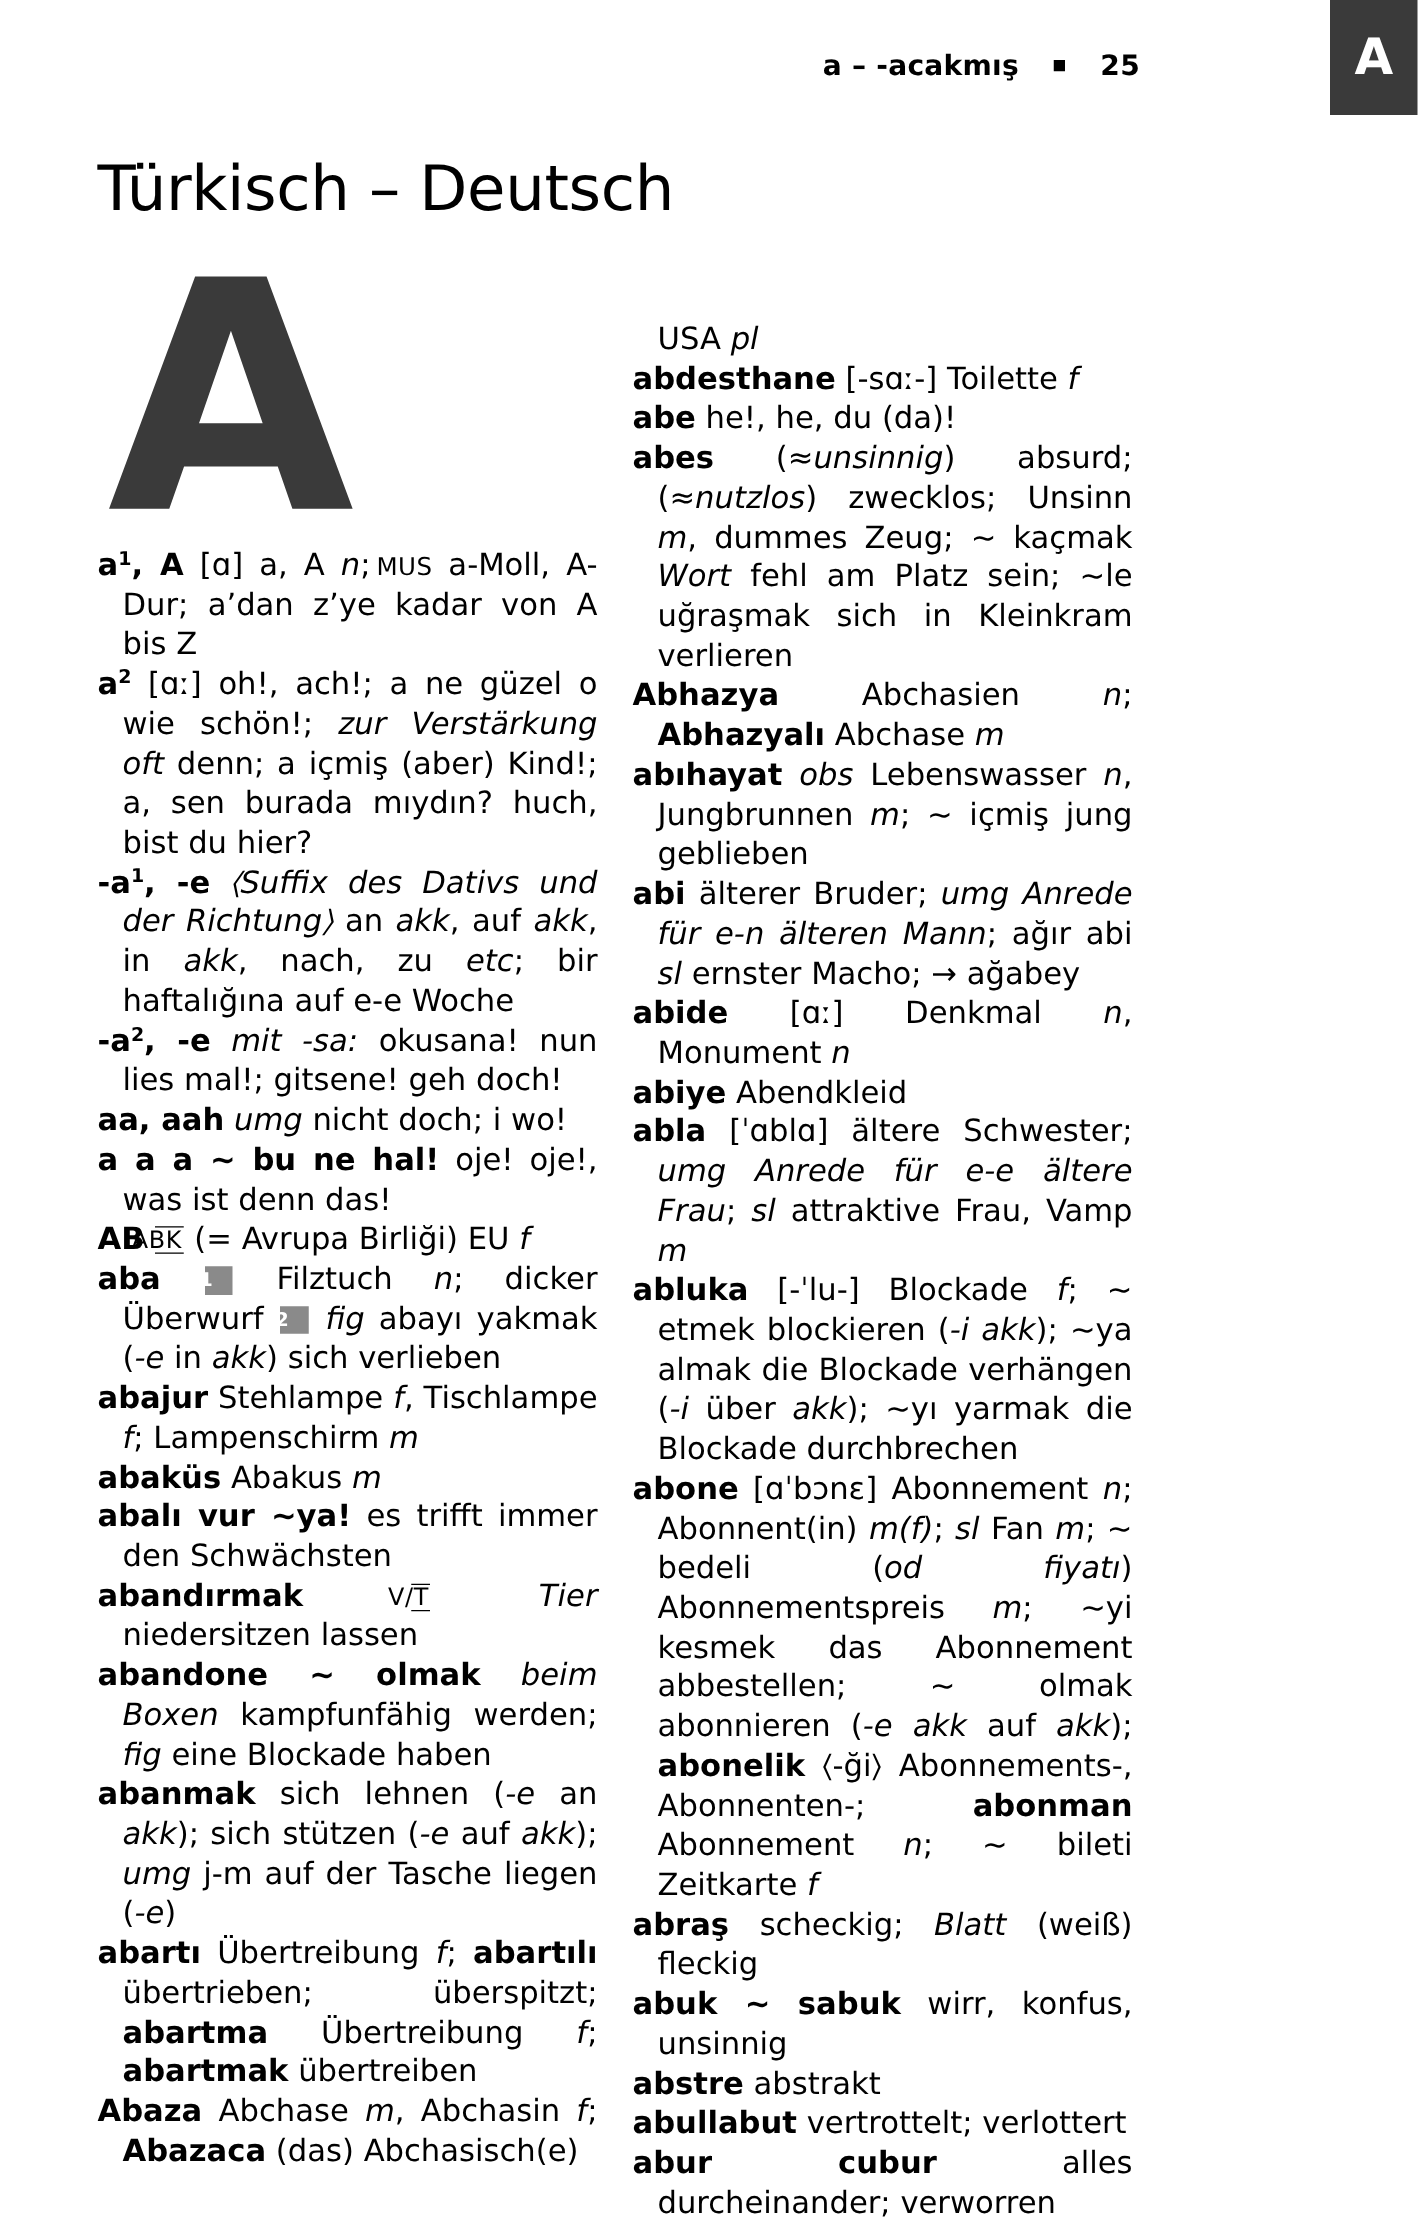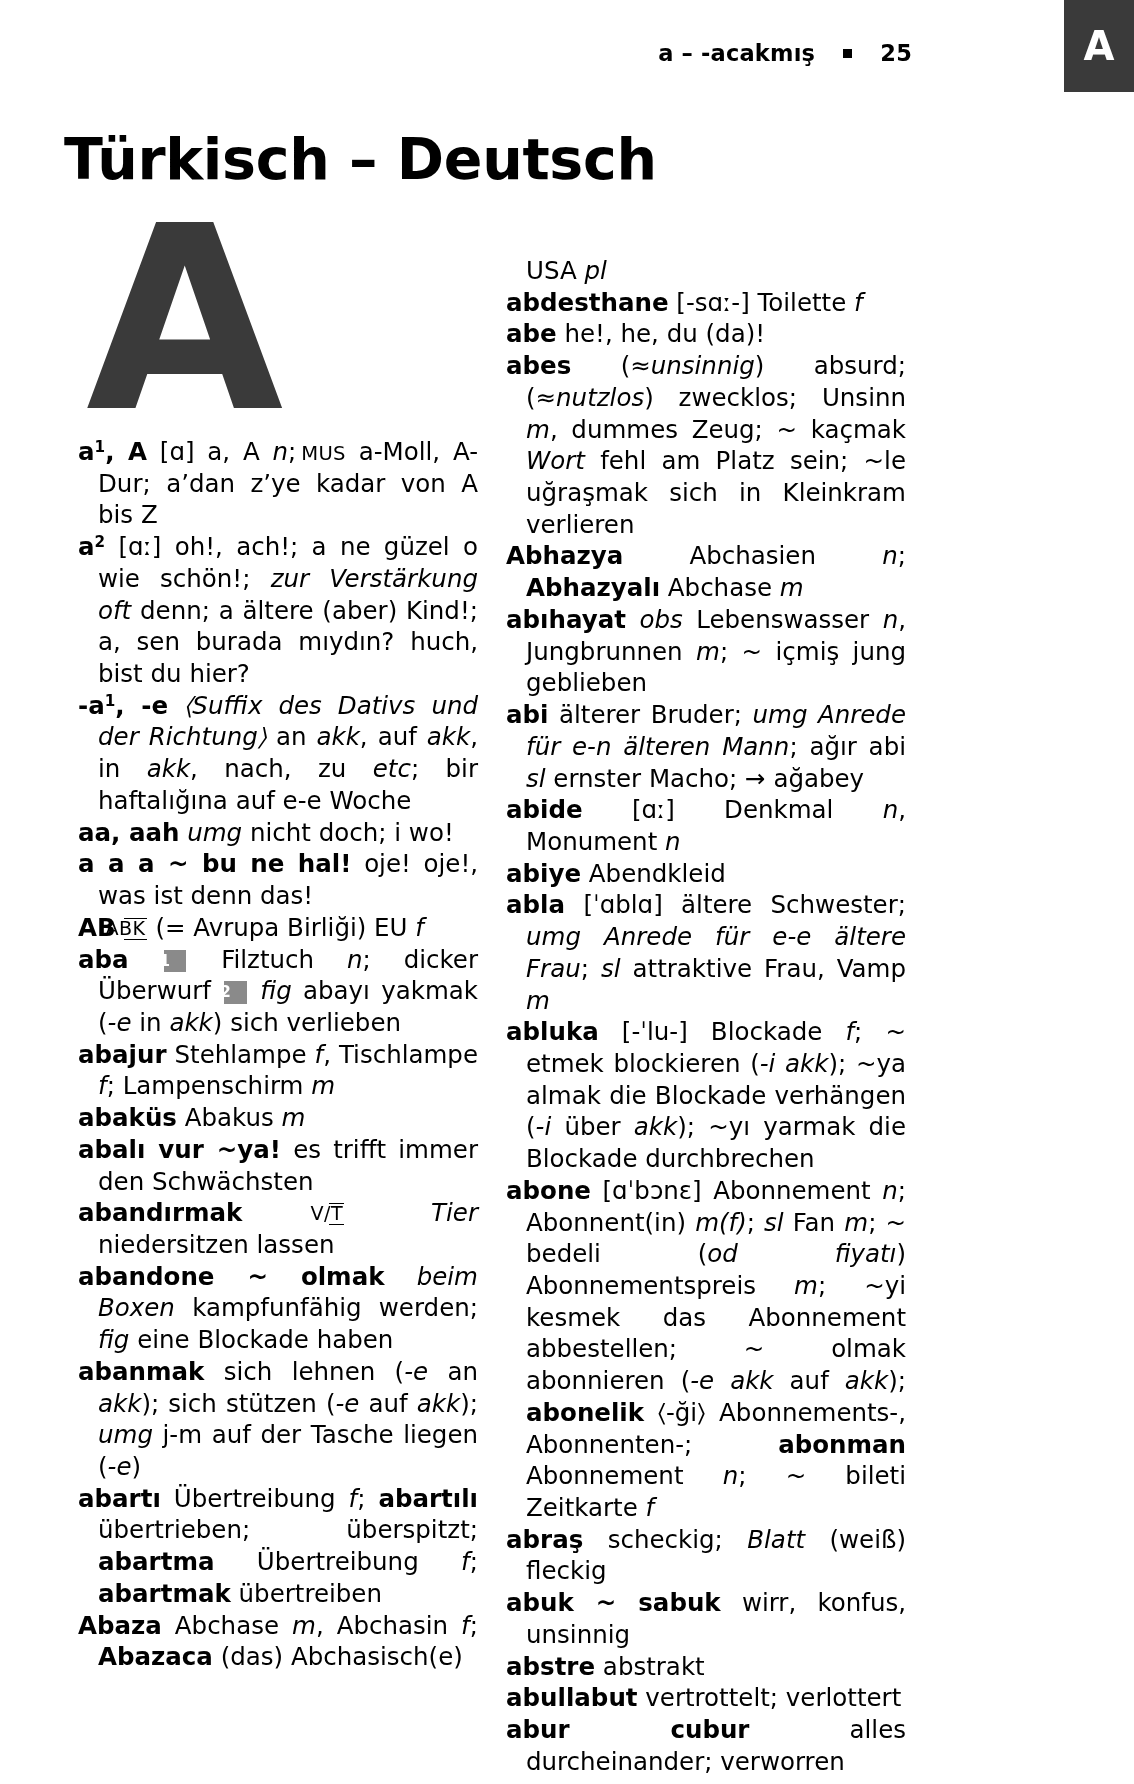--- a/index.html
+++ b/index.html
@@ -59,24 +59,24 @@
     font-weight: bold;
     display: flex;
     align-items: center;
     justify-content: center;
     line-height: 1;
   }
 
   
   .dict-title {
     position: absolute;
-    left: 64px;
+    left: 78px;
     top: 88px;
-    font-size: 57px;
-    font-weight: bold;
+    font-size: 50px;
+    font-weight: normal;
     letter-spacing: -0.3px;
     white-space: nowrap;
   }
 
   
   .drop-letter {
     position: absolute;
     left: 86px;
     top: 215px;
     font-size: 255px;
@@ -169,22 +169,23 @@
   </div>
 </div>
 
 <h1 class="dict-title">Türkisch – Deutsch</h1>
 
 <div class="drop-letter">A</div>
 
 <div class="columns">
   <div class="col col-left" id="col-left">
       <p class="entry"><span class="hw">a<span class="sup">1</span>, A</span> [ɑ] a, A <span class="it">n</span>; <span class="sc">MUS</span> a-Moll, A-Dur; <span class="kw">a’dan z’ye kadar</span> von A bis Z</p>
-      <p class="entry"><span class="hw">a<span class="sup">2</span></span> [ɑː] oh!, ach!; <span class="kw">a ne güzel</span> o wie schön!; <span class="it">zur Verstärkung oft</span> denn; <span class="kw">a ältere</span> (aber) Kind!; <span class="kw">a, sen burada mıydın?</span> huch, bist du hier?</p>
+      <p class="entry"><span class="hw">a<span class="sup">2</span></span> [ɑː] oh!, ach!; <span class="kw">a ne güzel</span> o wie schön!; <span class="it">zur Verstärkung oft</span> denn; <span class="kw">a içmiş</span> (aber) Kind!; <span class="kw">a, sen burada mıydın?</span> huch, bist du hier?</p>
       <p class="entry"><span class="hw">-a<span class="sup">1</span>, -e</span> <span class="it">〈Suffix des Dativs und der Richtung〉</span> an <span class="it">akk</span>, auf <span class="it">akk</span>, in <span class="it">akk</span>, nach, zu <span class="it">etc</span>; <span class="kw">bir haftalığına</span> auf e-e Woche</p>
+      <p class="entry"><span class="hw">-a<span class="sup">2</span>, -e</span> <span class="it">mit -sa:</span> <span class="kw">okusana!</span> nun lies mal!; <span class="kw">gitsene!</span> geh doch!</p>
       <p class="entry"><span class="hw">aa, aah</span> <span class="it">umg</span> nicht doch; i wo!</p>
       <p class="entry"><span class="hw">a a a ~ bu ne hal!</span> oje! oje!, was ist denn das!</p>
       <p class="entry"><span class="hw">AB</span> <span class="abk">ABK</span> (= Avrupa Birliği) EU <span class="it">f</span></p>
       <p class="entry"><span class="hw">aba</span> <span class="sense">1</span> Filztuch <span class="it">n</span>; dicker Überwurf <span class="sense">2</span> <span class="it">fig</span> <span class="kw">abayı yakmak</span> (<span class="it">-e</span> in <span class="it">akk</span>) sich verlieben</p>
       <p class="entry"><span class="hw">abajur</span> Stehlampe <span class="it">f</span>, Tischlampe <span class="it">f</span>; Lampenschirm <span class="it">m</span></p>
       <p class="entry"><span class="hw">abaküs</span> Abakus <span class="it">m</span></p>
       <p class="entry"><span class="hw">abalı vur ~ya!</span> es trifft immer den Schwächsten</p>
       <p class="entry"><span class="hw">abandırmak</span> <span class="abk">V/T</span> <span class="it">Tier</span> niedersitzen lassen</p>
       <p class="entry"><span class="hw">abandone ~ olmak</span> <span class="it">beim Boxen</span> kampfunfähig werden; <span class="it">fig</span> eine Blockade haben</p>
       <p class="entry"><span class="hw">abanmak</span> sich lehnen (<span class="it">-e</span> an <span class="it">akk</span>); sich stützen (<span class="it">-e</span> auf <span class="it">akk</span>); <span class="it">umg</span> j-m auf der Tasche liegen (<span class="it">-e</span>)</p>

